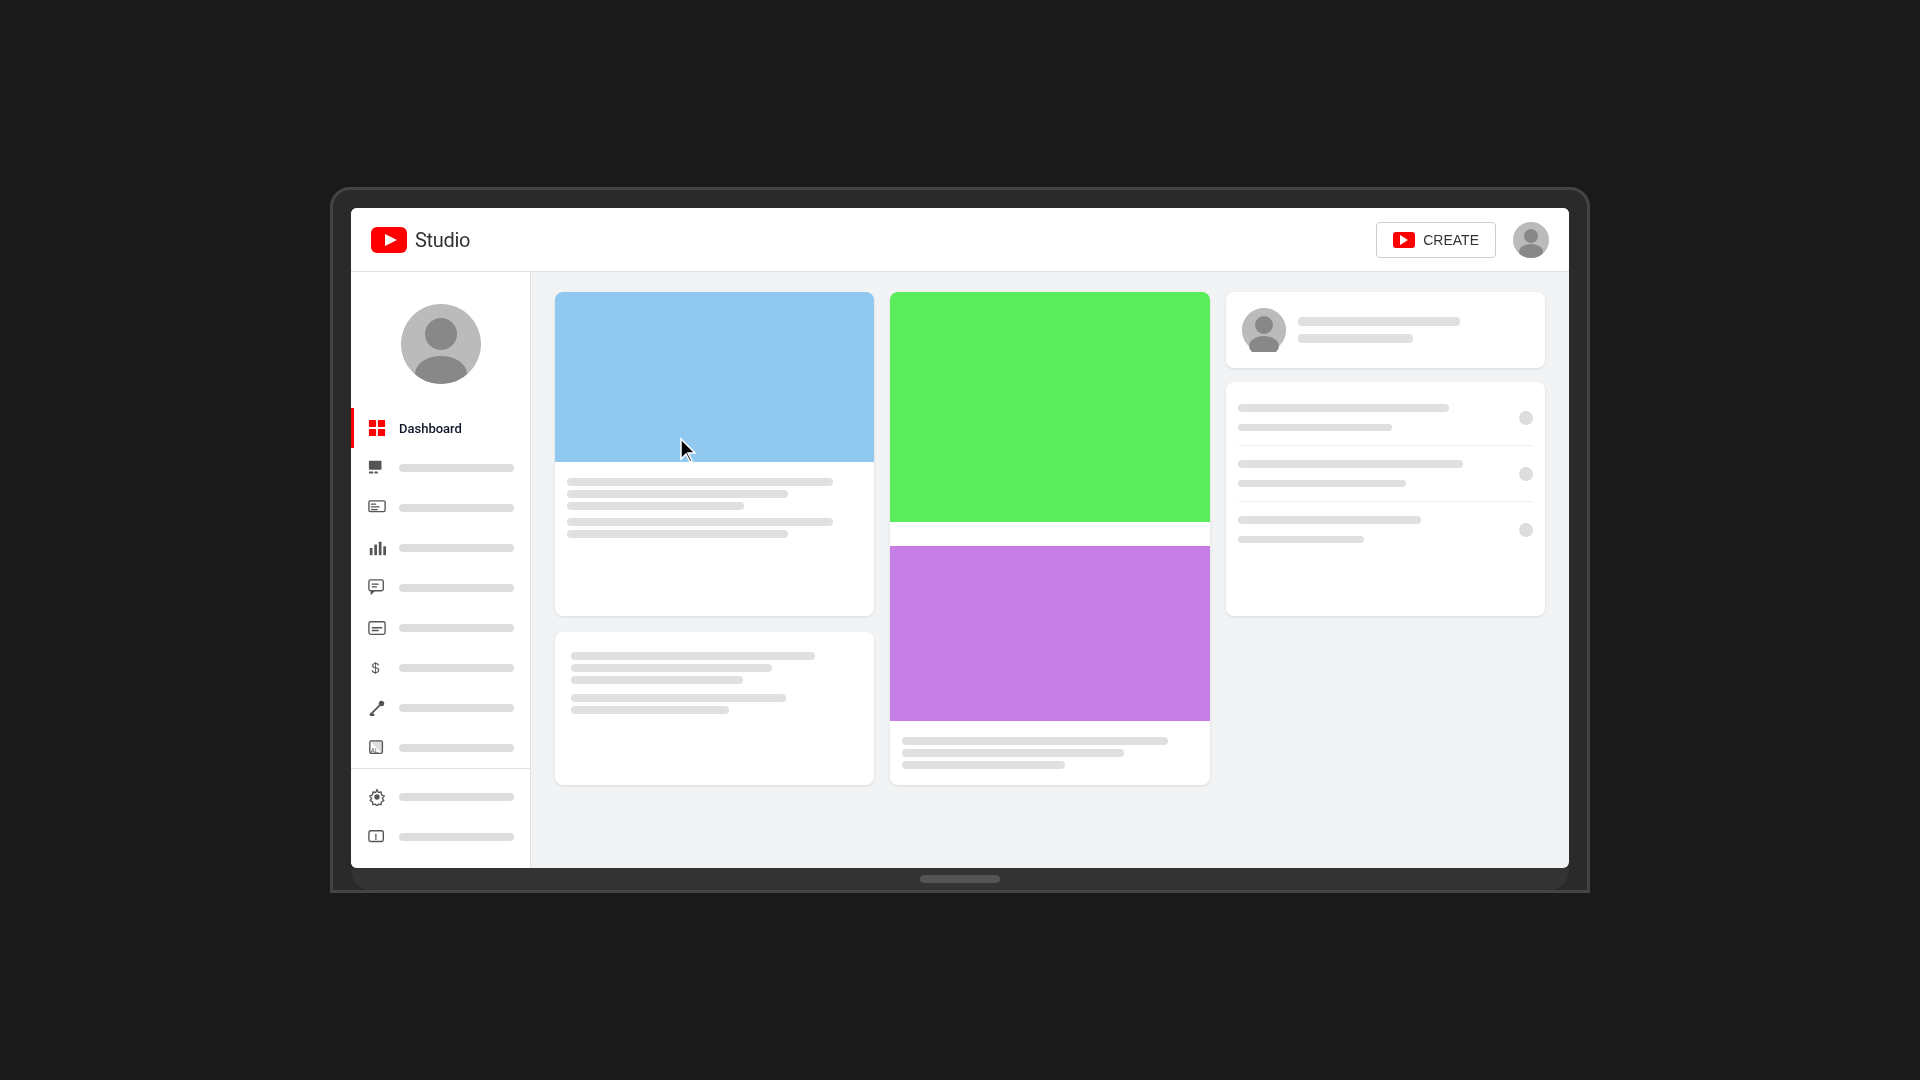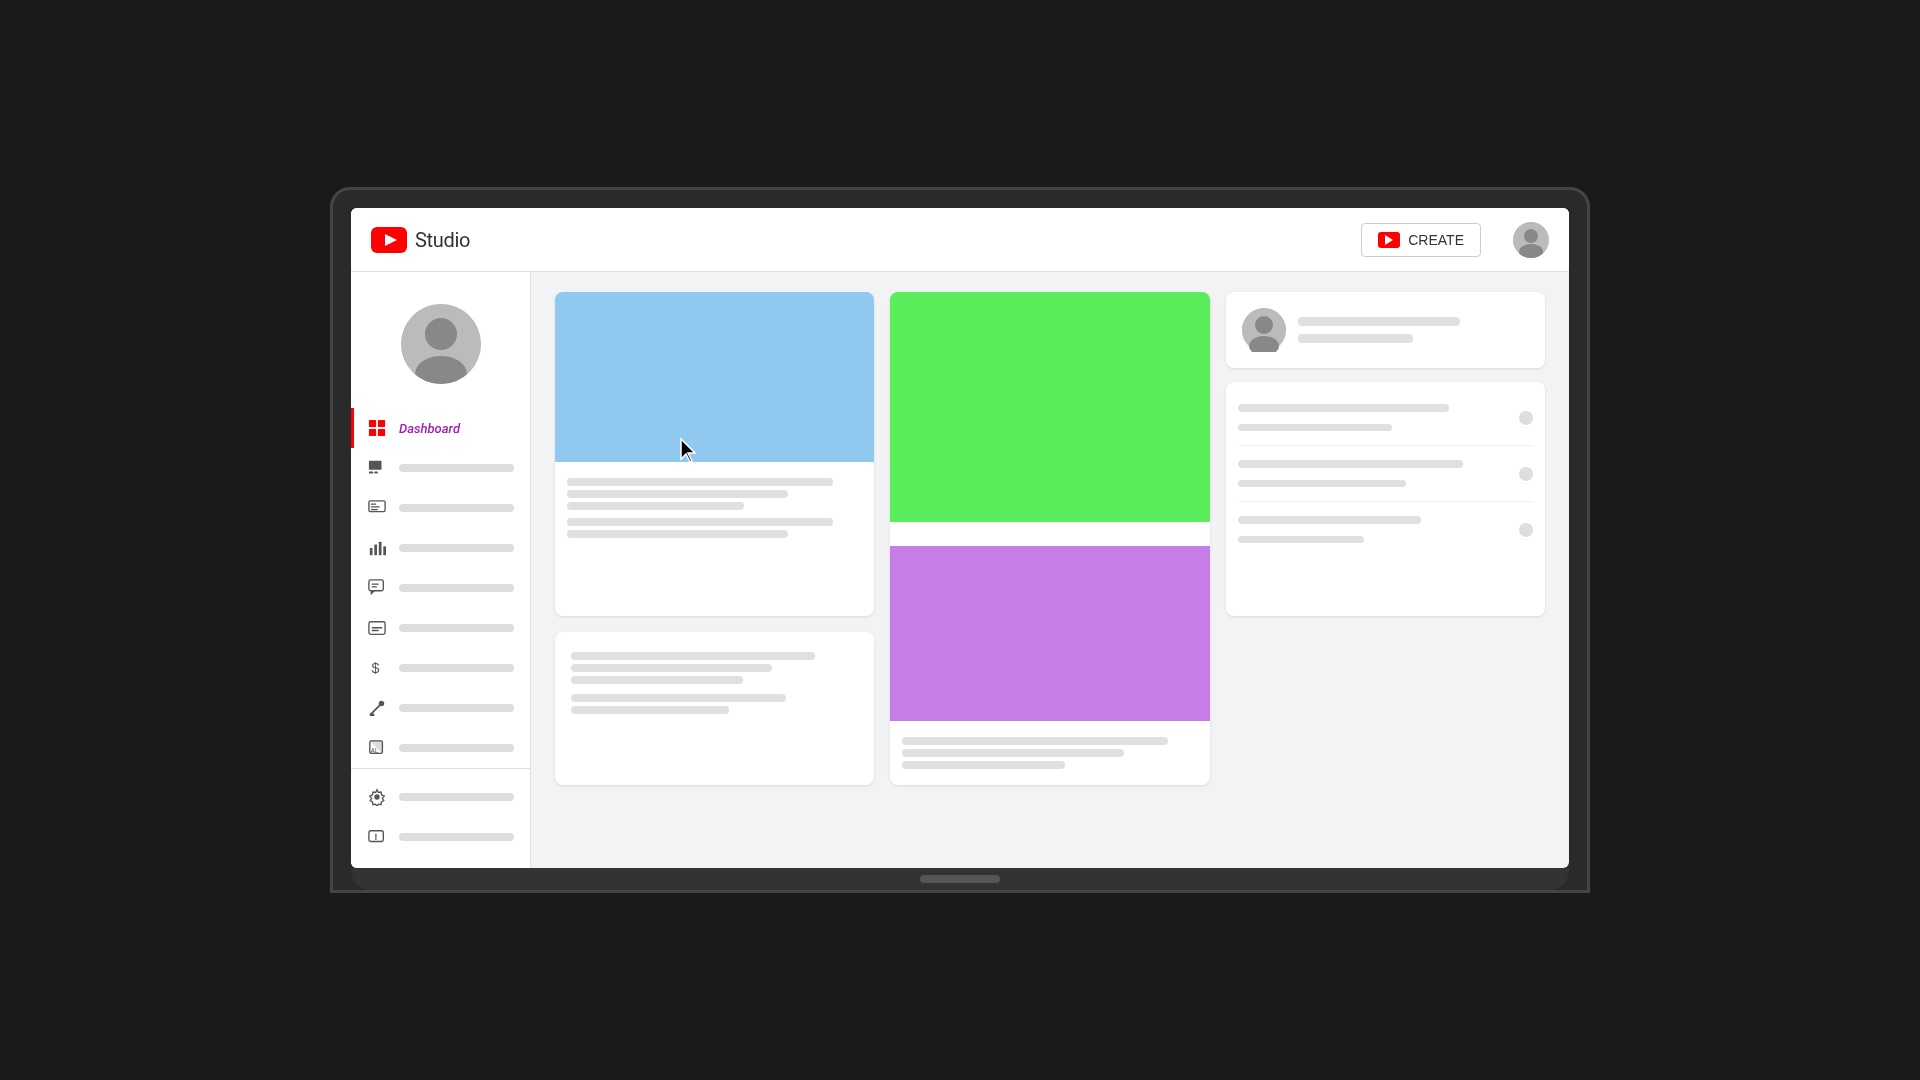--- a/index.html
+++ b/index.html
@@ -71,22 +71,21 @@
 
     .studio-text {
       font-size: 20px;
       font-weight: 400;
       color: #333;
       letter-spacing: -0.3px;
     }
 
     .top-right {
       display: flex;
-      align-items: center;
-      gap: 32px;
+      gap: 17px;
     }
 
     .create-btn {
       display: flex;
       align-items: center;
       gap: 8px;
       background: #fff;
       border: 1px solid #ccc;
       border-radius: 4px;
       padding: 8px 16px;
@@ -352,21 +351,21 @@
 
           <div class="sidebar-item active">
             <span class="sidebar-icon">
               <svg viewBox="0 0 20 20" width="18" height="18" fill="none" xmlns="http://www.w3.org/2000/svg">
                 <rect x="1" y="1" width="8" height="8" rx="1" fill="#ff0000"></rect>
                 <rect x="11" y="1" width="8" height="8" rx="1" fill="#ff0000"></rect>
                 <rect x="1" y="11" width="8" height="8" rx="1" fill="#ff0000"></rect>
                 <rect x="11" y="11" width="8" height="8" rx="1" fill="#ff0000"></rect>
               </svg>
             </span>
-            <span class="sidebar-label" style="color:#a21caf;font-size:13px;font-weight:500;font-style:italic;">Dashboard</span>
+            <span class="sidebar-label" style="color:#0f172a;font-size:13px;font-weight:500;">Dashboard</span>
           </div>
 
           <div class="sidebar-item">
             <span class="sidebar-icon">
               <svg viewBox="0 0 20 20" width="18" height="18" fill="none" xmlns="http://www.w3.org/2000/svg">
                 <rect x="1" y="2" width="14" height="10" rx="1" fill="#555"></rect>
                 <rect x="1" y="14" width="5" height="2" rx="1" fill="#555"></rect>
                 <rect x="7" y="14" width="4" height="2" rx="1" fill="#555"></rect>
               </svg>
             </span>

